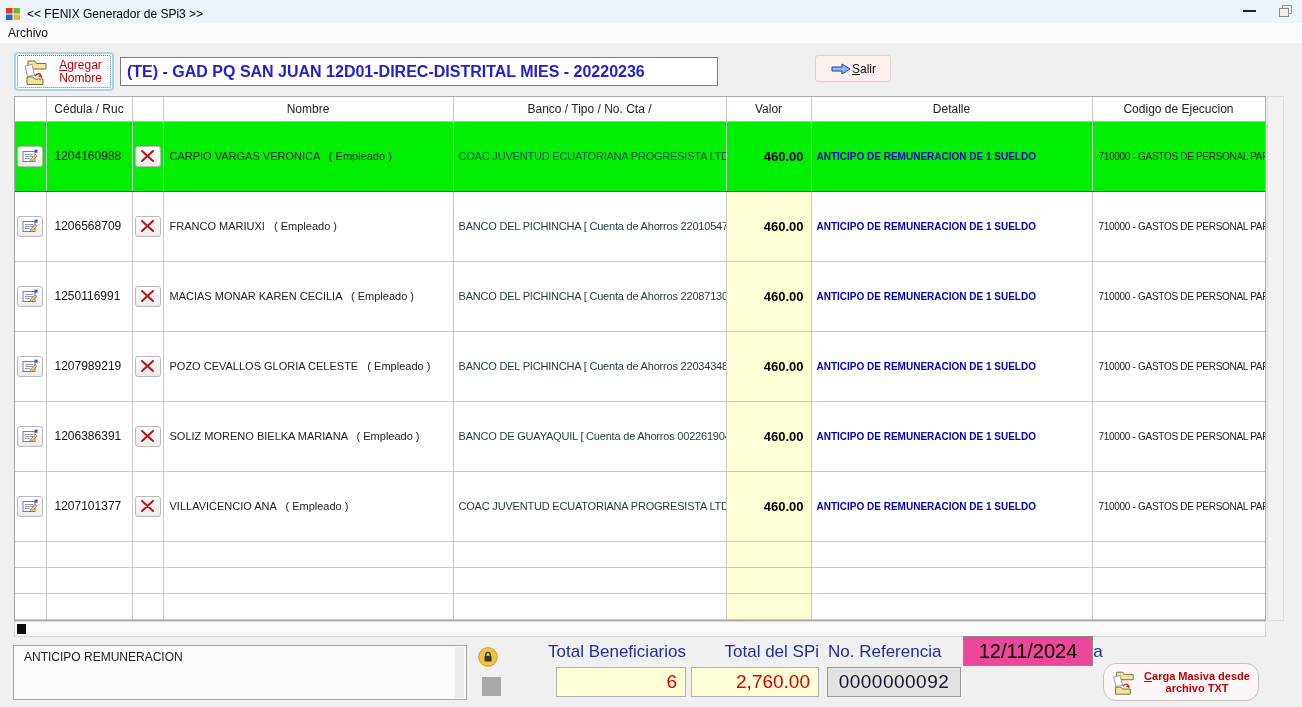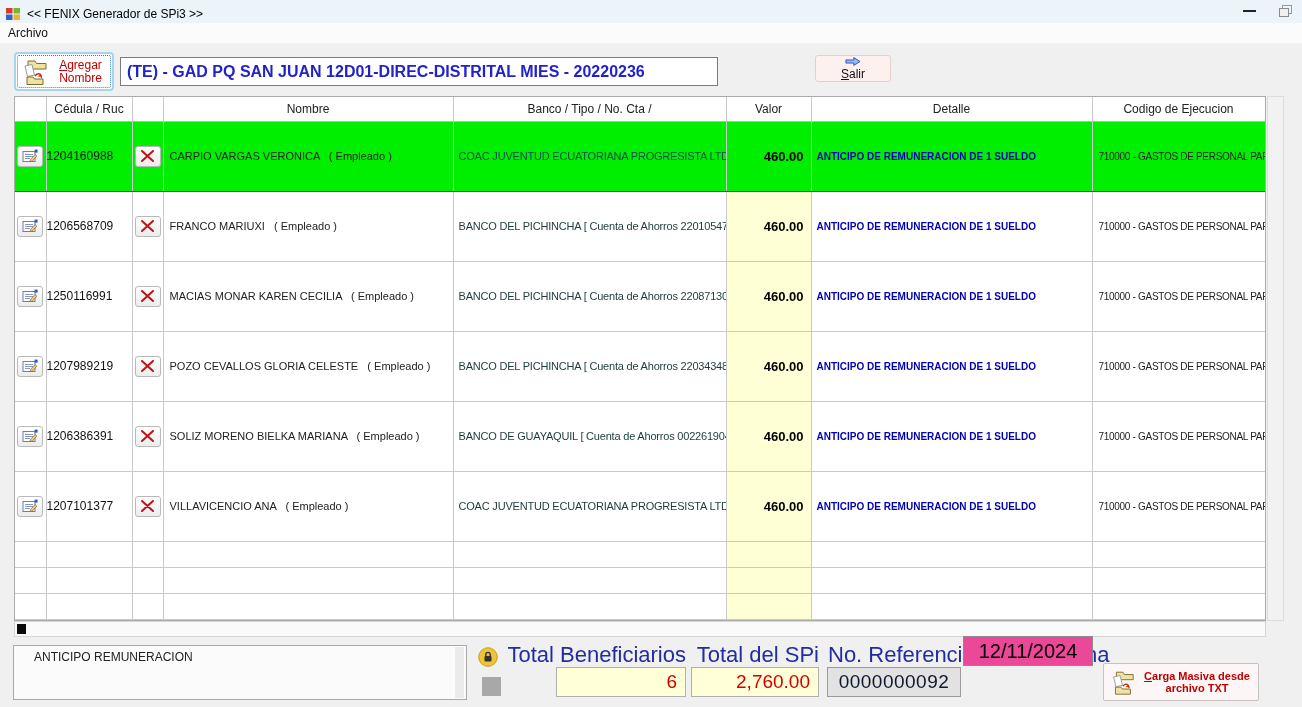--- a/index.html
+++ b/index.html
@@ -20,60 +20,60 @@
 .menubar{left:0;top:23px;width:1302px;height:20px;background:#fbfbfb}
 .menu-item{display:inline-block;padding:3px 8px 0 8px;font-size:12px;color:#111}
 
 
 .btn-agregar{left:14px;top:52px;width:100px;height:39px;background:#fff;border:2px solid #a9d3ea;border-radius:4px;display:flex;align-items:center;gap:3px;padding:1px 3px}
 .btn-agregar .inner{position:absolute;inset:1px;border:1px dotted #3c7fb8;border-radius:2px;pointer-events:none}
 .btn-agregar .lbl{font-size:12px;font-weight:normal;color:#c00000;line-height:13px;text-align:center;flex:1}
 .btn-agregar .lbl span{display:block}
 .mn::first-letter{text-decoration:underline}
 .title-box{left:120px;top:57px;width:598px;height:29px;background:#fff;border:1px solid #7b7b7b;font-size:16px;font-weight:bold;color:#2222cc;padding:0 6px}
-.btn-salir{left:815px;top:55px;width:76px;height:27px;background:#fdf1ef;border:1px solid #e3d0cc;border-radius:3px;display:flex;flex-direction:column;align-items:center;justify-content:center}
+.btn-salir{left:815px;top:55px;width:76px;height:27px;background:#fdf1ef;border:1px solid #e3d0cc;border-radius:3px;display:flex;align-items:center;justify-content:center}
 .btn-salir .lbl{font-size:12px;color:#111;display:block}
 
 
 .grid{left:14px;top:96px;width:1252px;height:525px;background:#fff;border:1px solid #ababab;overflow:hidden}
 table{border-collapse:collapse;table-layout:fixed;width:1250px}
 th{height:24px;font-size:12px;font-weight:normal;color:#222;background:#fff;border-right:1px solid #c9c9c9;border-bottom:1px solid #b9b9b9;text-align:center}
 td{height:26px;background:#fff;border-right:1px solid #c9c9c9;border-bottom:1px solid #c9c9c9;font-size:11px;white-space:pre;overflow:hidden;vertical-align:middle}
-td.c-ced{font-size:12px;padding-left:0;color:#111}
+td.c-ced{font-size:12px;padding-left:8px;color:#111}
 td.c-nom{padding-left:6px;color:#222}
 td.c-ban{padding-left:5px;color:#1e3a3a;letter-spacing:-0.2px}
 td.c-val{background:#ffffd6;text-align:right;padding-right:7px;font-weight:bold;font-size:13px;color:#000}
 td.c-det{padding-left:5px;color:#0000b4;font-weight:bold;font-size:10px}
 td.c-cod{padding-left:6px;color:#222;font-size:10px;letter-spacing:-0.3px}
 tr.selected td{background:#00ee00;border-top:1px solid #0a7a0a;border-bottom:1px solid #0a7a0a}
 tr.selected td.c-val{background:#00ee00}
 tr.selected td.c-ban{color:#0d4f4a}
 .mini-btn{width:26px;height:21px;border:1px solid #b9b9b9;border-radius:3px;background:linear-gradient(#fff,#ececec);display:flex;align-items:center;justify-content:center;margin:0 auto;padding:0;cursor:default}
 
 
 .vscroll{left:1267px;top:96px;width:17px;height:525px;background:#f2f2f2;border:1px solid #dddddd}
 .hscroll{left:14px;top:621px;width:1252px;height:16px;background:#fafafa;border:1px solid #d5d5d5}
 .hthumb{position:absolute;left:2px;top:2px;width:9px;height:10px;background:#0a0a0a}
 
 
-.memo{left:13px;top:645px;width:454px;height:55px;background:#fbfbfb;border:1px solid #a8a8a8;font-size:12px;color:#222;padding:4px 20px;resize:none;outline:none}
+.memo{left:13px;top:645px;width:454px;height:55px;background:#fbfbfb;border:1px solid #a8a8a8;font-size:12px;color:#222;padding:4px 10px;resize:none;outline:none}
 .memo-sb{left:455px;top:647px;width:9px;height:51px;background:#ebebeb}
 .lock{left:478px;top:647px;width:20px;height:20px}
 .graysq{left:482px;top:677px;width:19px;height:19px;background:#a8a8a8}
-.blabel{top:642px;height:22px;font-size:22px;color:#1f2da0;white-space:nowrap}
+.blabel{top:642px;height:22px;font-size:17px;color:#1f2da0;white-space:nowrap}
 .vbox{top:667px;height:30px;border:1px solid #b0b0b0;background:#ffffd8;font-size:19px;color:#d40000;text-align:right;padding:3px 8px 0 0;white-space:nowrap}
 .lbl-benef{left:480px;width:206px;text-align:right}
 .box-benef{left:556px;width:130px}
 .lbl-spi{left:691px;width:128px;text-align:right}
 .box-spi{left:691px;width:128px}
 .lbl-ref{left:828px;width:140px;text-align:left}
 .box-ref{left:827px;top:667px;width:134px;height:30px;background:#e2e2e2;border:1px solid #9a9a9a;color:#0f172a;font-size:19px;text-align:center;letter-spacing:.5px}
 .lbl-fecha{left:1014px;width:130px;text-align:center}
 .box-fecha{left:963px;top:636px;width:130px;height:30px;background:#ec4899;border:1px solid #8a8a8a;color:#000;font-size:20px;text-align:center}
-.btn-carga{left:1103px;top:663px;width:156px;height:38px;background:#fcf7f6;border:1px solid #c9c2c0;border-radius:2px;display:flex;align-items:center;gap:4px;padding:0 4px}
+.btn-carga{left:1103px;top:663px;width:156px;height:38px;background:#fcf7f6;border:1px solid #c9c2c0;border-radius:13px;display:flex;align-items:center;gap:4px;padding:0 4px}
 .btn-carga .lbl{flex:1;font-size:11px;font-weight:bold;color:#c00000;line-height:12px;text-align:center}
 .btn-carga .lbl span{display:block}
 </style>
 </head>
 <body>
 
 <div class="abs titlebar">
   <span class="ticon">
     <svg width="16" height="14" viewBox="0 0 16 14">
       <rect x="1" y="1" width="6.5" height="5.5" fill="#d43d2a"></rect>

